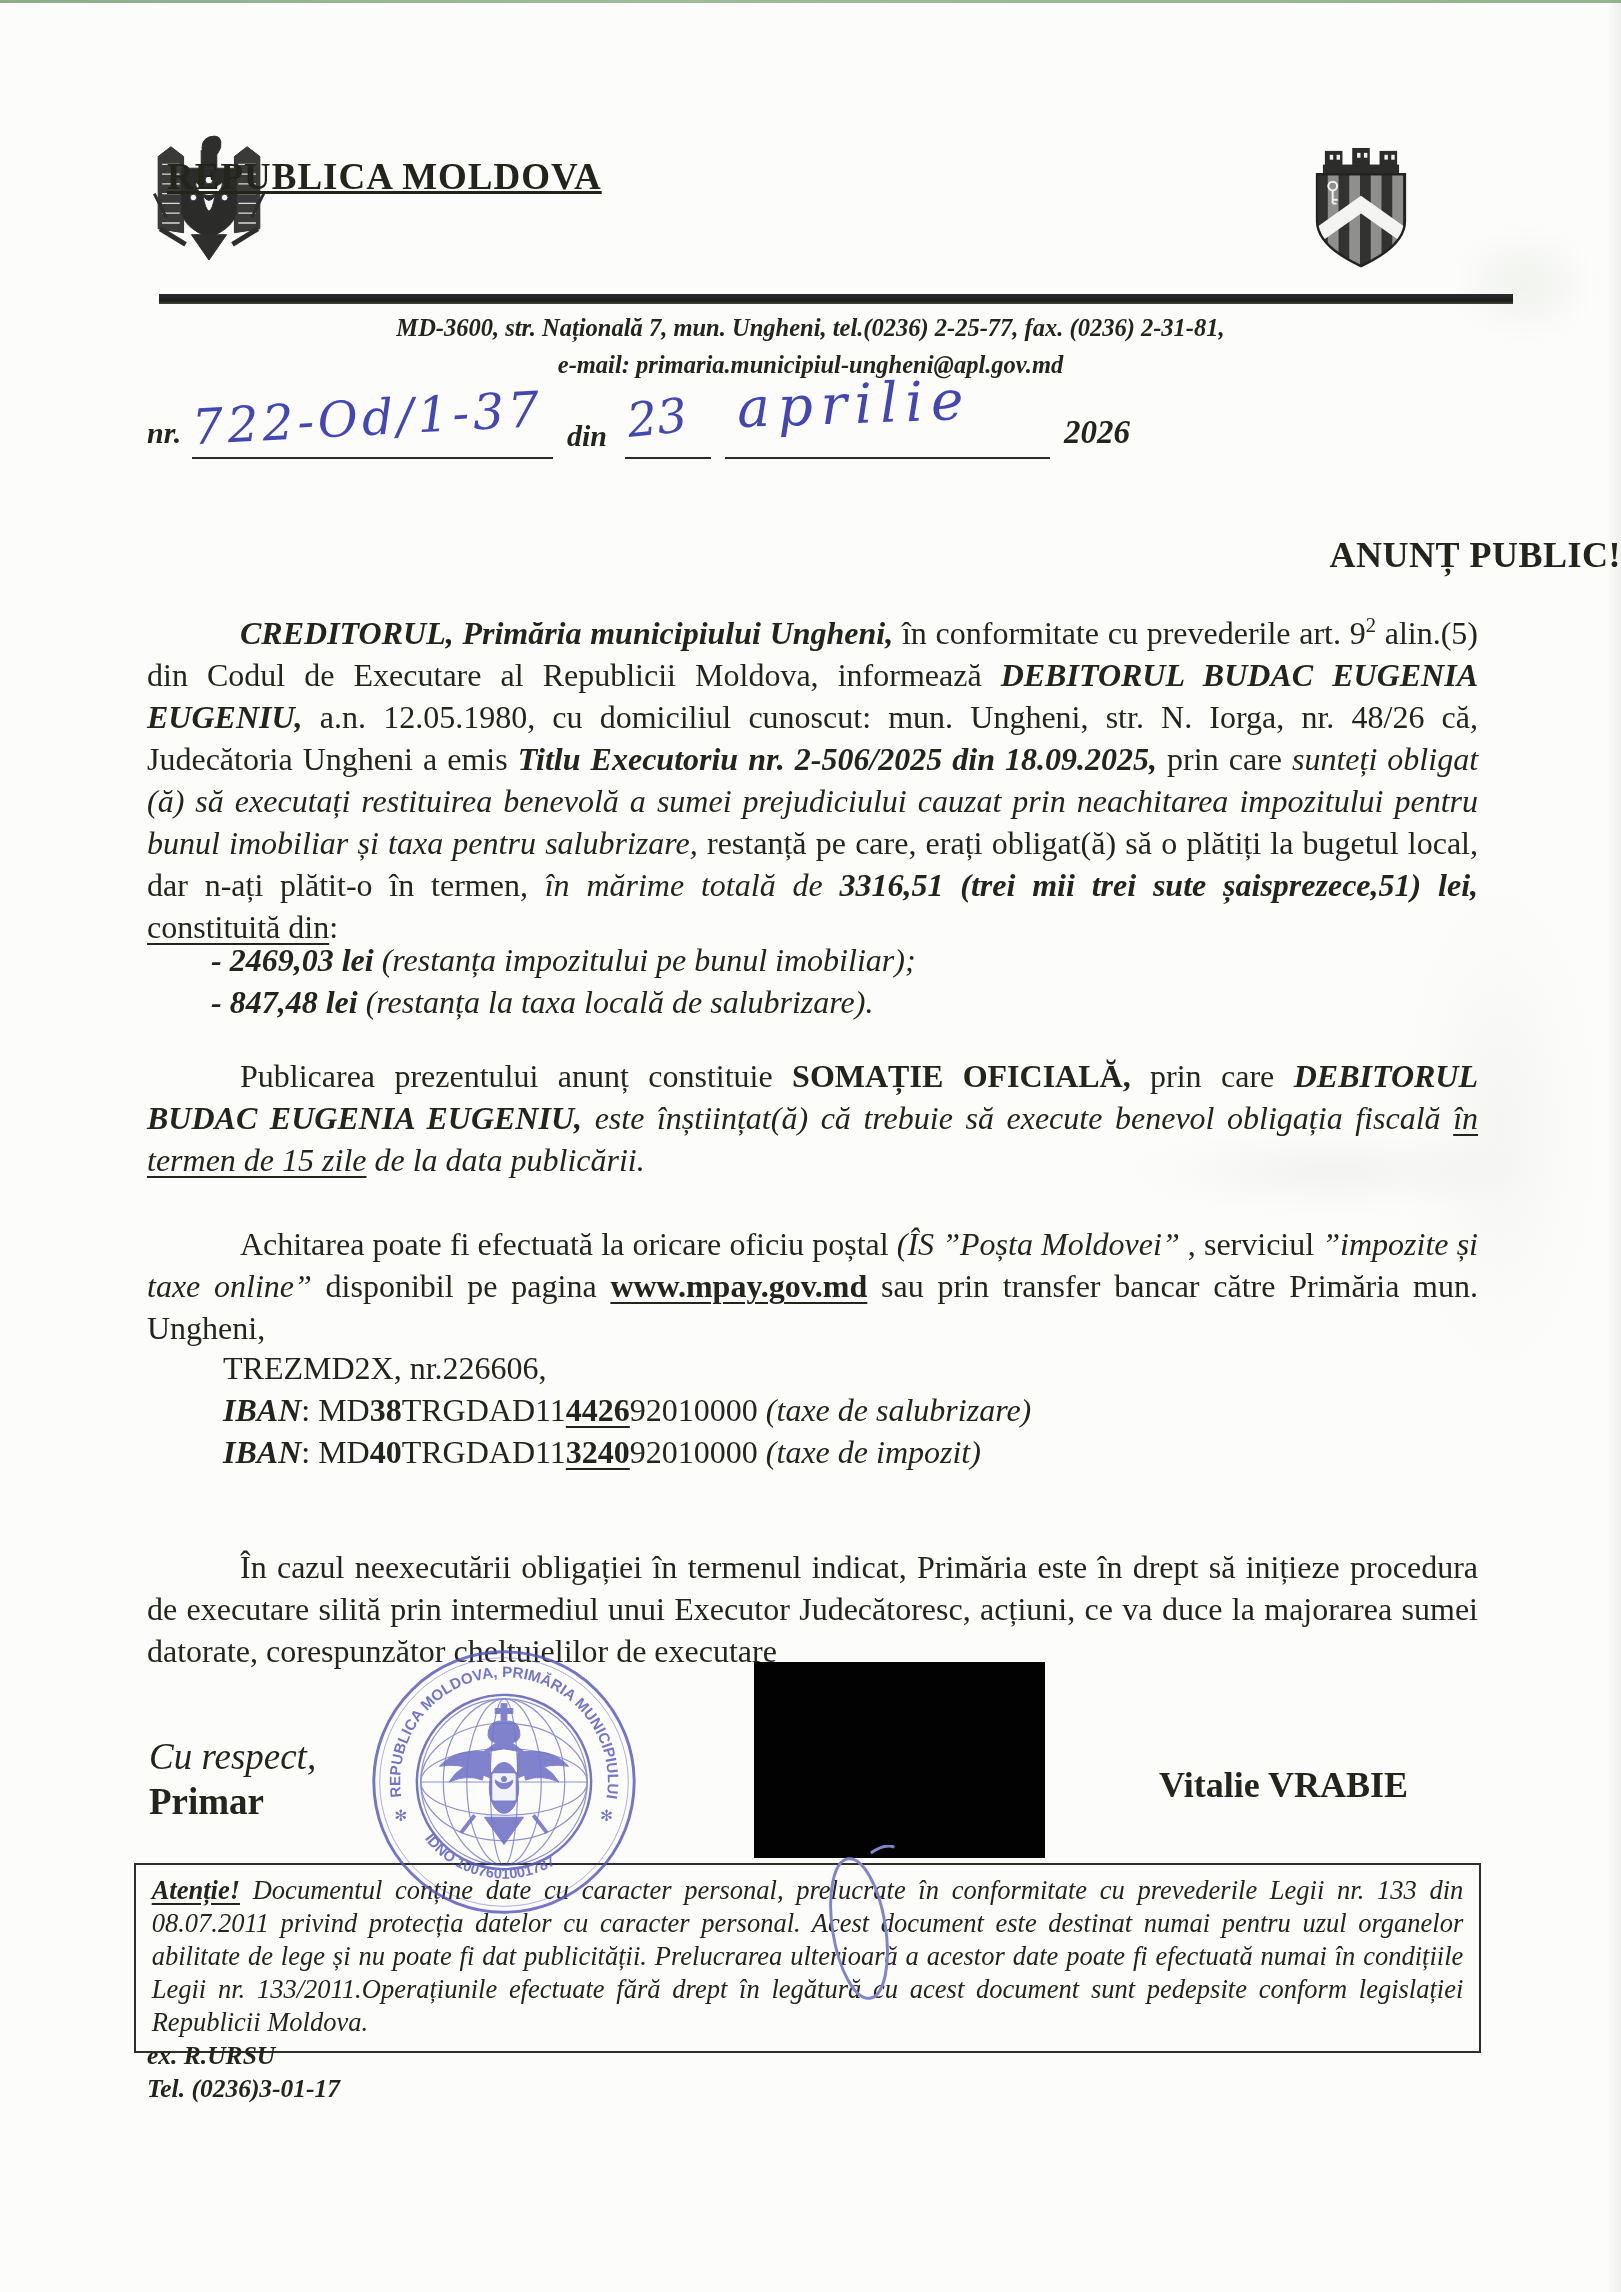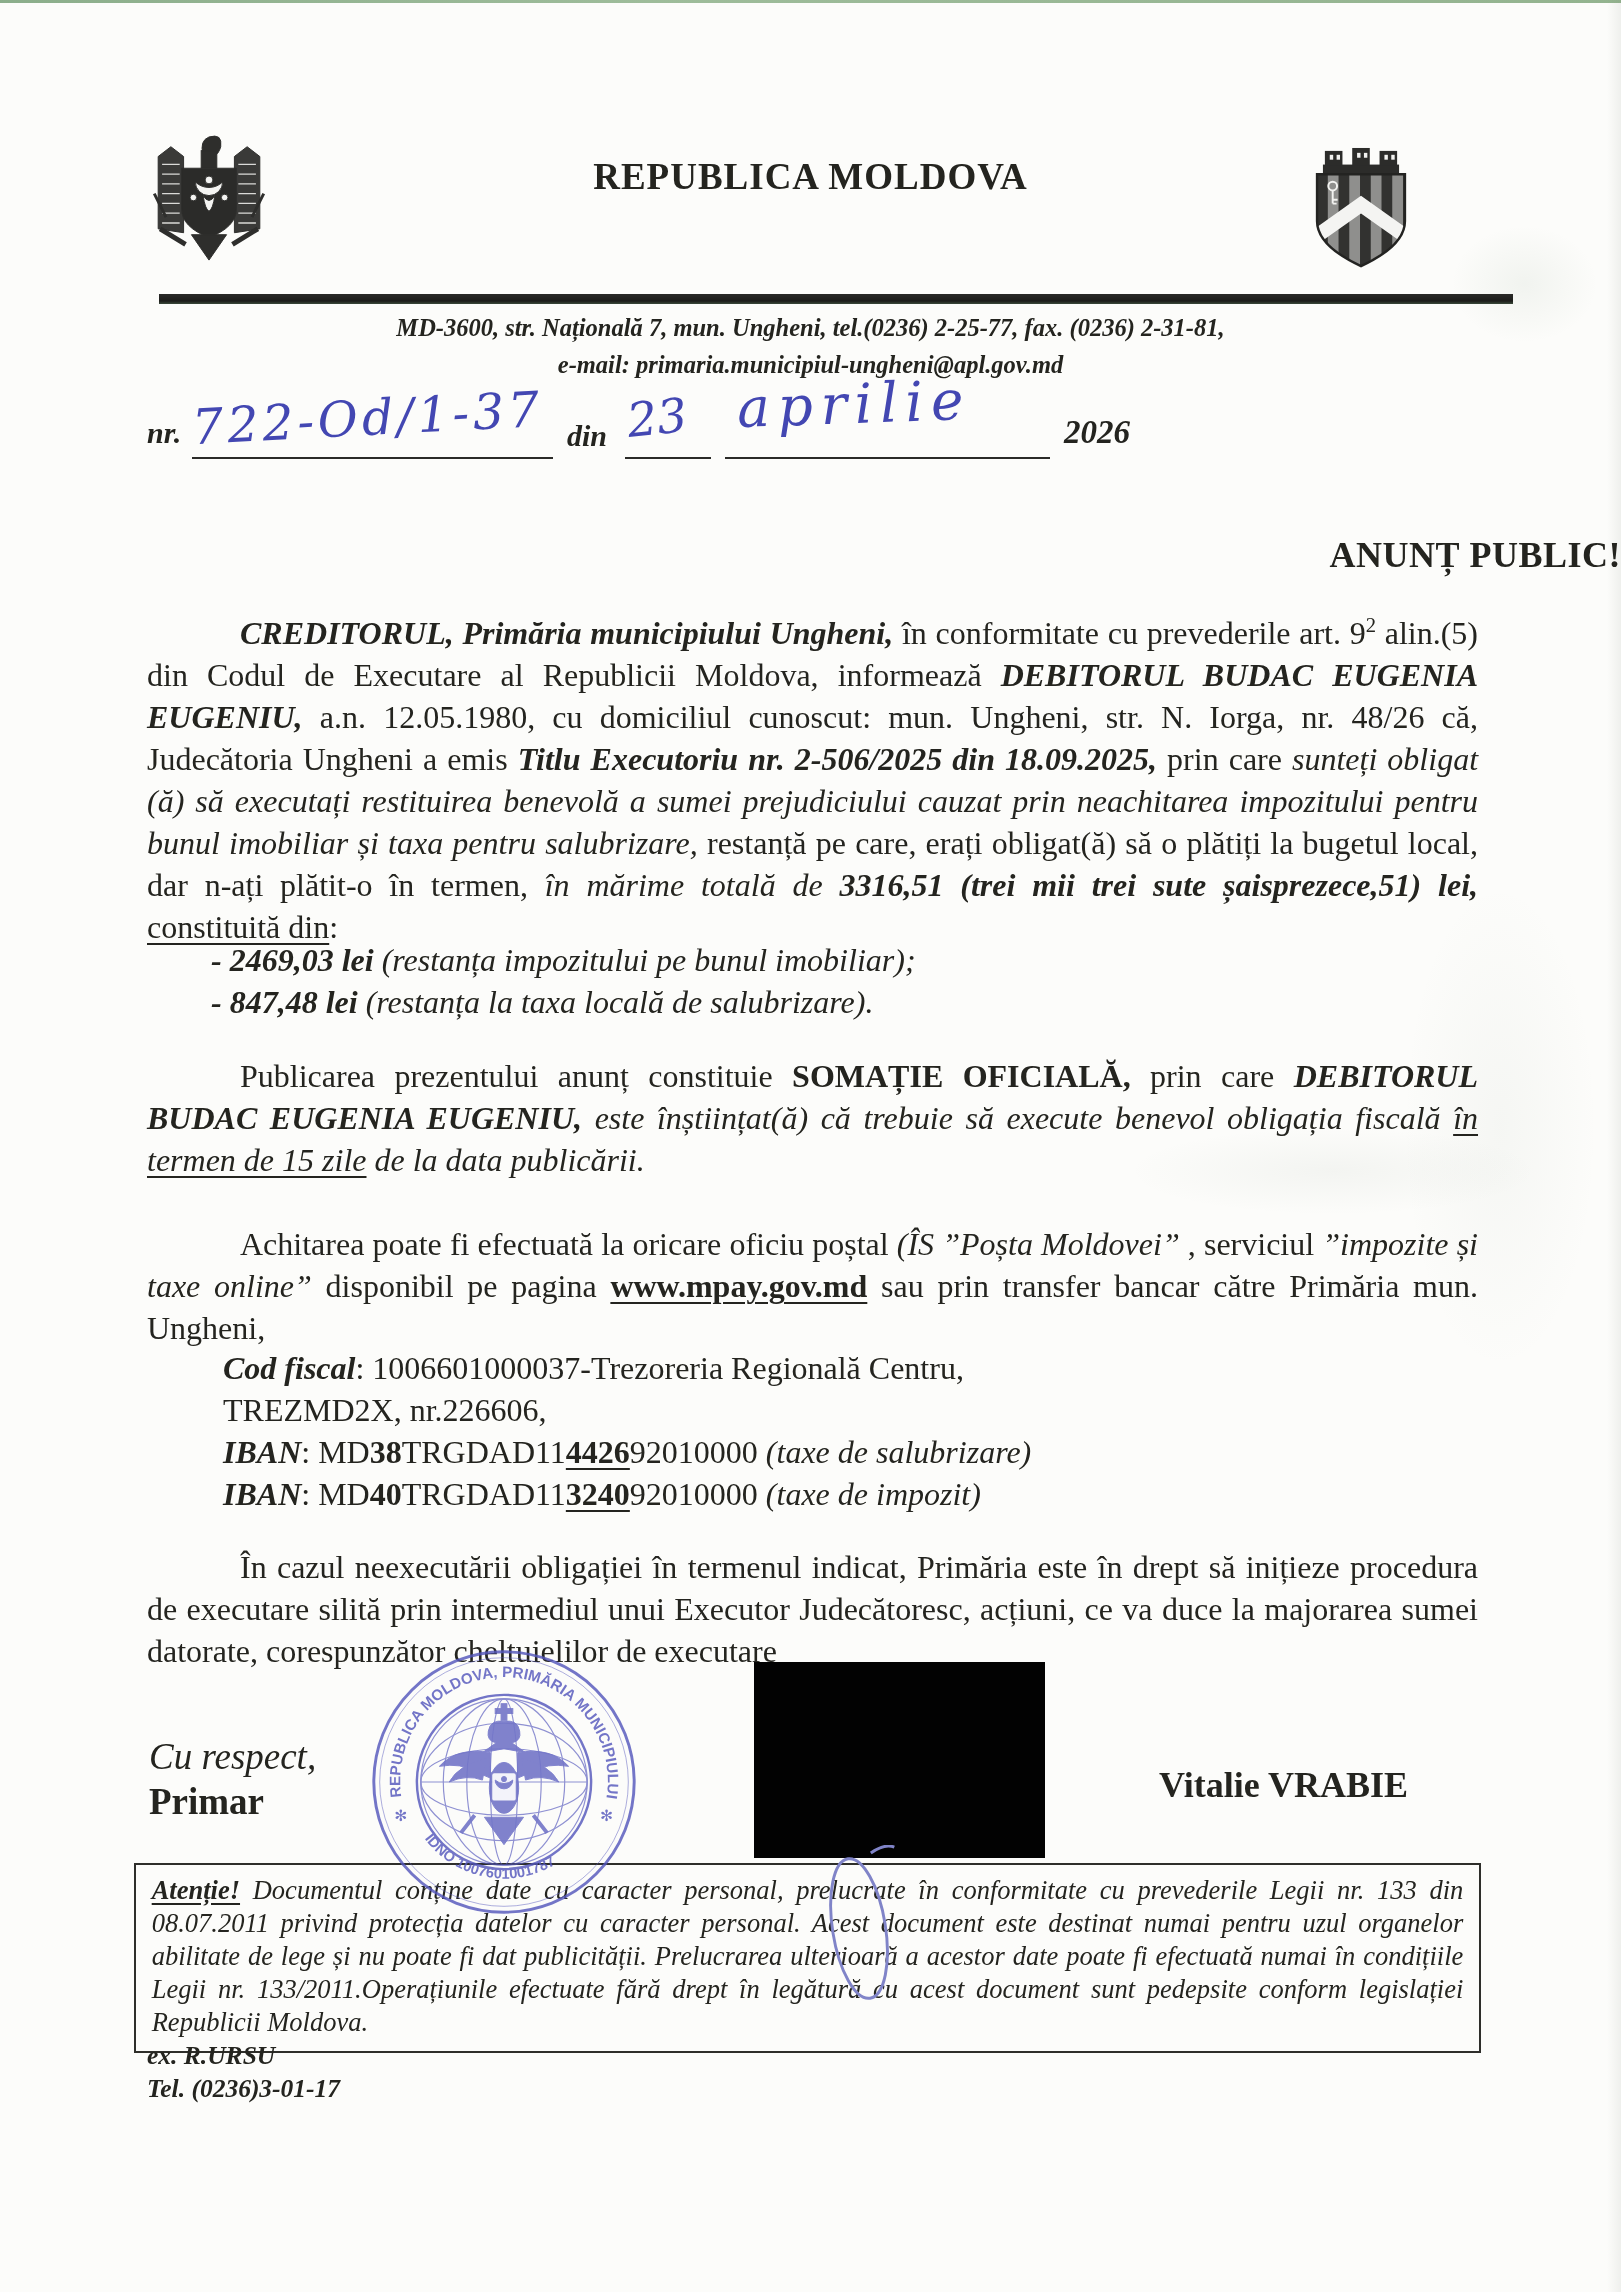--- a/index.html
+++ b/index.html
@@ -26,21 +26,21 @@
   .b  { font-weight:bold; }
   .i  { font-style:italic; }
   .bi { font-weight:bold; font-style:italic; }
   .u  { text-decoration:underline; text-underline-offset:4.9px; text-decoration-thickness:2px; }
 
   .emblem { position:absolute; }
   .emblem-left  { left:152px; top:135px; }
   .emblem-right { left:1311px; top:147px; }
 
   .hdr-country { position:absolute; left:167px; right:167px; top:155px;
-    text-align:center; font-size:37px; font-weight:bold; letter-spacing:1px; }
+    text-align:left; font-size:37px; font-weight:bold; letter-spacing:1px;text-decoration:underline; }
   .hdr-muni { position:absolute; left:167px; right:167px; top:238px;
     text-align:center; font-size:36px; font-weight:bold; letter-spacing:0.5px; }
   .hdr-rule { position:absolute; left:159px; top:294px; width:1354px; height:9.8px;
     background:linear-gradient(to bottom,#2a2a28,#1c1c1a 70%,#3a4a3a); }
   .hdr-address { position:absolute; left:157px; right:157px; top:314px;
     text-align:center; font-size:24.5px; font-weight:bold; font-style:italic; }
   .hdr-email { position:absolute; left:157px; right:157px; top:351px;
     text-align:center; font-size:24.5px; font-weight:bold; font-style:italic; }
 
   .ref-line { position:absolute; left:0; top:0; }
@@ -181,21 +181,20 @@
   <div class="body-block debt-list">
     <div><span class="bi">- 2469,03 lei </span><span class="i">(restanța impozitului pe bunul imobiliar);</span></div>
     <div><span class="bi">- 847,48 lei </span><span class="i">(restanța la taxa locală de salubrizare).</span></div>
   </div>
 
   <div class="body-block p2 indent"><span>Publicarea prezentului anunț constituie </span><span class="b">SOMAȚIE OFICIALĂ,</span><span> prin care </span><span class="bi">DEBITORUL BUDAC EUGENIA EUGENIU,</span><span class="i"> este înștiințat(ă) că trebuie să execute benevol obligația fiscală </span><span class="i u">în termen de 15 zile</span><span class="i"> de la data publicării.</span></div>
 
   <div class="body-block p3 indent"><span>Achitarea poate fi efectuată la oricare oficiu poștal </span><span class="i">(ÎS ”Poșta Moldovei”</span><span> , serviciul </span><span class="i">”impozite și taxe online”</span><span> disponibil pe pagina </span><span class="b u">www.mpay.gov.md</span><span> sau prin transfer bancar către Primăria mun. Ungheni,</span></div>
 
   <div class="body-block fiscal">
-    <div><span class="bi">Cod fiscal</span><span>: 1006601000037-Trezoreria Regională Centru,</span></div>
     <div>TREZMD2X, nr.226606,</div>
     <div><span class="bi">IBAN</span><span>: MD</span><span class="b">38</span><span>TRGDAD11</span><span class="b u">4426</span><span>92010000 </span><span class="i">(taxe de salubrizare)</span></div>
     <div><span class="bi">IBAN</span><span>: MD</span><span class="b">40</span><span>TRGDAD11</span><span class="b u">3240</span><span>92010000 </span><span class="i">(taxe de impozit)</span></div>
   </div>
 
   <div class="body-block p4 indent">În cazul neexecutării obligației în termenul indicat, Primăria este în drept să inițieze procedura de executare silită prin intermediul unui Executor Judecătoresc, acțiuni, ce va duce la majorarea sumei datorate, corespunzător cheltuielilor de executare</div>
 
   <div class="sig-closing">Cu respect,</div>
   <div class="sig-role">Primar</div>
   <div class="sig-name">Vitalie VRABIE</div>

